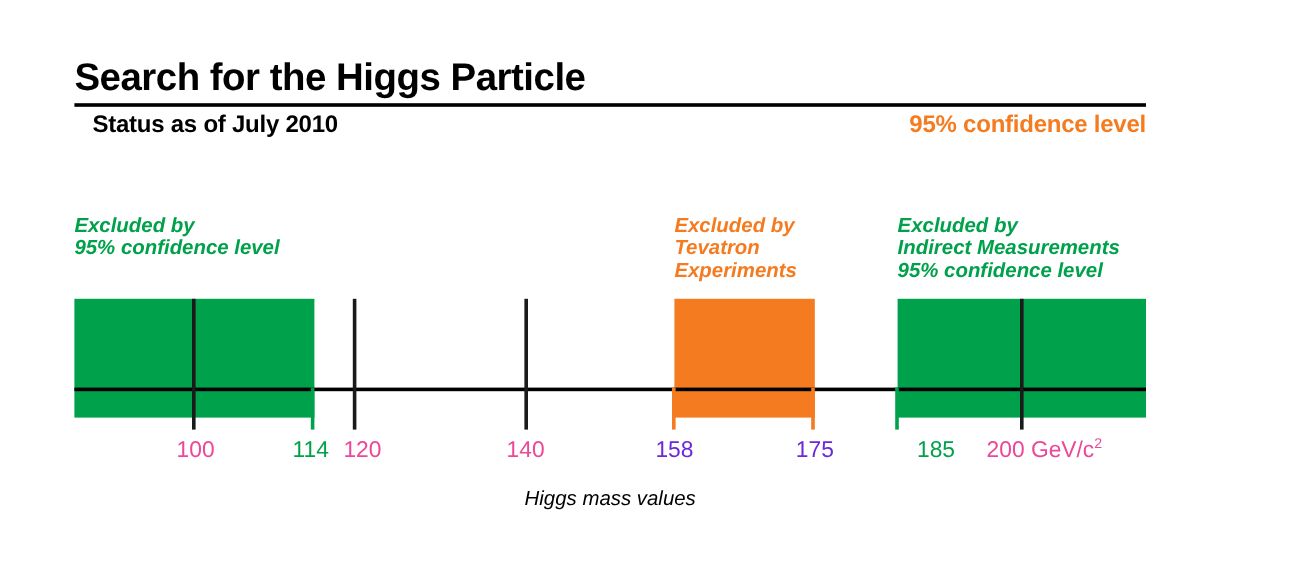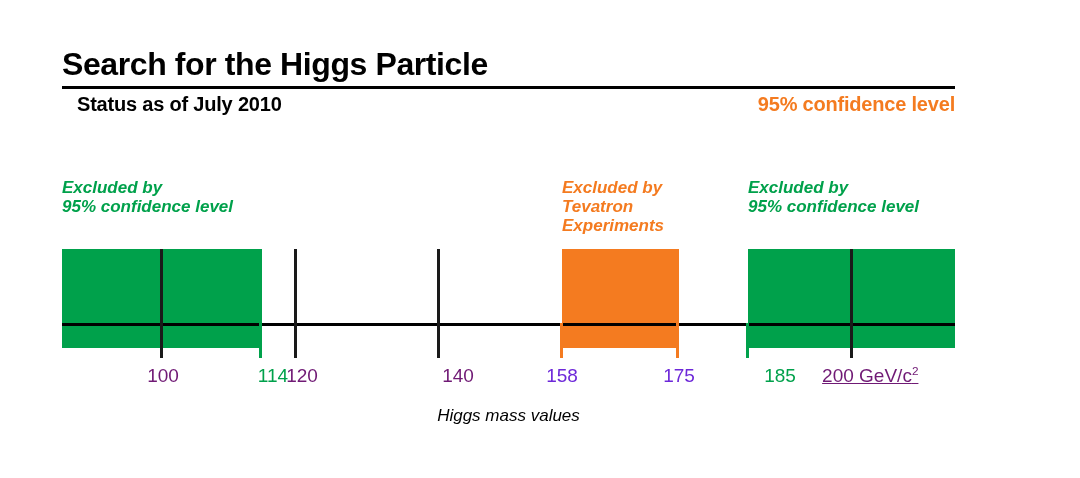--- a/index.html
+++ b/index.html
@@ -117,29 +117,29 @@
   
   .tick-label {
     position: absolute;
     top: 366px;
     font-size: 19px;
     font-weight: normal;
     line-height: 1;
     white-space: nowrap;
     transform: translateX(-50%);
   }
-  .tick-label.black  { color: #701a75; }
+  .tick-label.black  { color: #ec4899; }
   .tick-label.green  { color: #00a14b; }
   .tick-label.orange { color: #6d28d9; }
   .tick-label sup {
     font-size: 0.62em;
     vertical-align: super;
     line-height: 0;
   }
-  .tick-label.units { transform: translateX(-30%); text-decoration: underline; }
+  .tick-label.units { transform: translateX(-30%); }
 
   .axis-caption {
     position: absolute;
     left: 0;
     top: 406px;
     width: 1017px;
     text-align: center;
     font-size: 17px;
     font-style: italic;
     color: #000000;
@@ -164,20 +164,21 @@
   </div>
 
   <div class="annotation orange ann-tev">
     <div>Excluded by</div>
     <div>Tevatron</div>
     <div>Experiments</div>
   </div>
 
   <div class="annotation green ann-ind">
     <div>Excluded by</div>
+    <div>Indirect Measurements</div>
     <div>95% confidence level</div>
   </div>
 
   <div id="plot">
 
     <div class="band green" style="left:62px;  width:200px;"></div>
     <div class="band orange" style="left:562px; width:117px;"></div>
     <div class="band green" style="left:748px; width:207px;"></div>
 
     <div class="axis-line"></div>
@@ -185,23 +186,23 @@
     <div class="tick black full" style="left:160px;"></div>
     <div class="tick green below" style="left:259px;"></div>
     <div class="tick black full" style="left:294px;"></div>
     <div class="tick black full" style="left:437px;"></div>
     <div class="tick orange below" style="left:560px;"></div>
     <div class="tick orange below" style="left:676px;"></div>
     <div class="tick green below" style="left:746px;"></div>
     <div class="tick black full" style="left:850px;"></div>
 
     <div class="tick-label black" style="left:163px;">100</div>
-    <div class="tick-label green" style="left:273px;text-align:right;">114</div>
+    <div class="tick-label green" style="left:259px;text-align:right;">114</div>
     <div class="tick-label black" style="left:302px;">120</div>
-    <div class="tick-label black" style="left:458px;">140</div>
+    <div class="tick-label black" style="left:438px;">140</div>
     <div class="tick-label orange" style="left:562px;">158</div>
     <div class="tick-label orange" style="left:679px;">175</div>
     <div class="tick-label green" style="left:748px;margin-left:32px;">185</div>
     <div class="tick-label black units" style="left:851px;"><span>200 GeV/c</span><sup>2</sup></div>
 
     <div class="axis-caption">Higgs mass values</div>
   </div>
 </div>
 
 </body></html>

